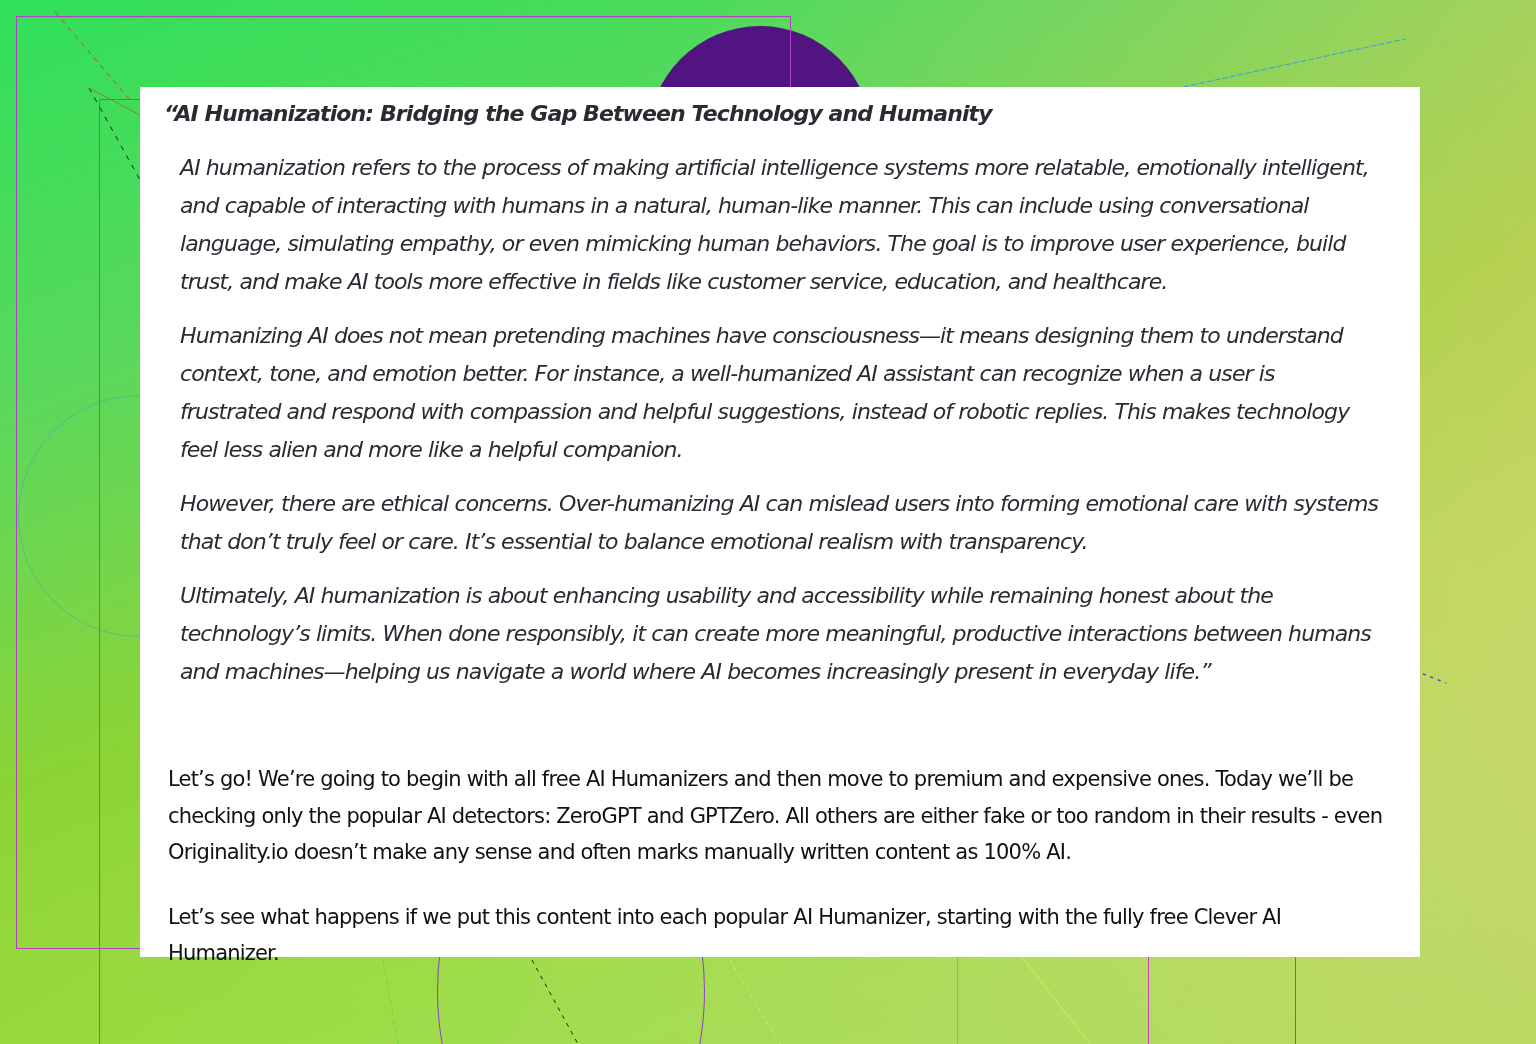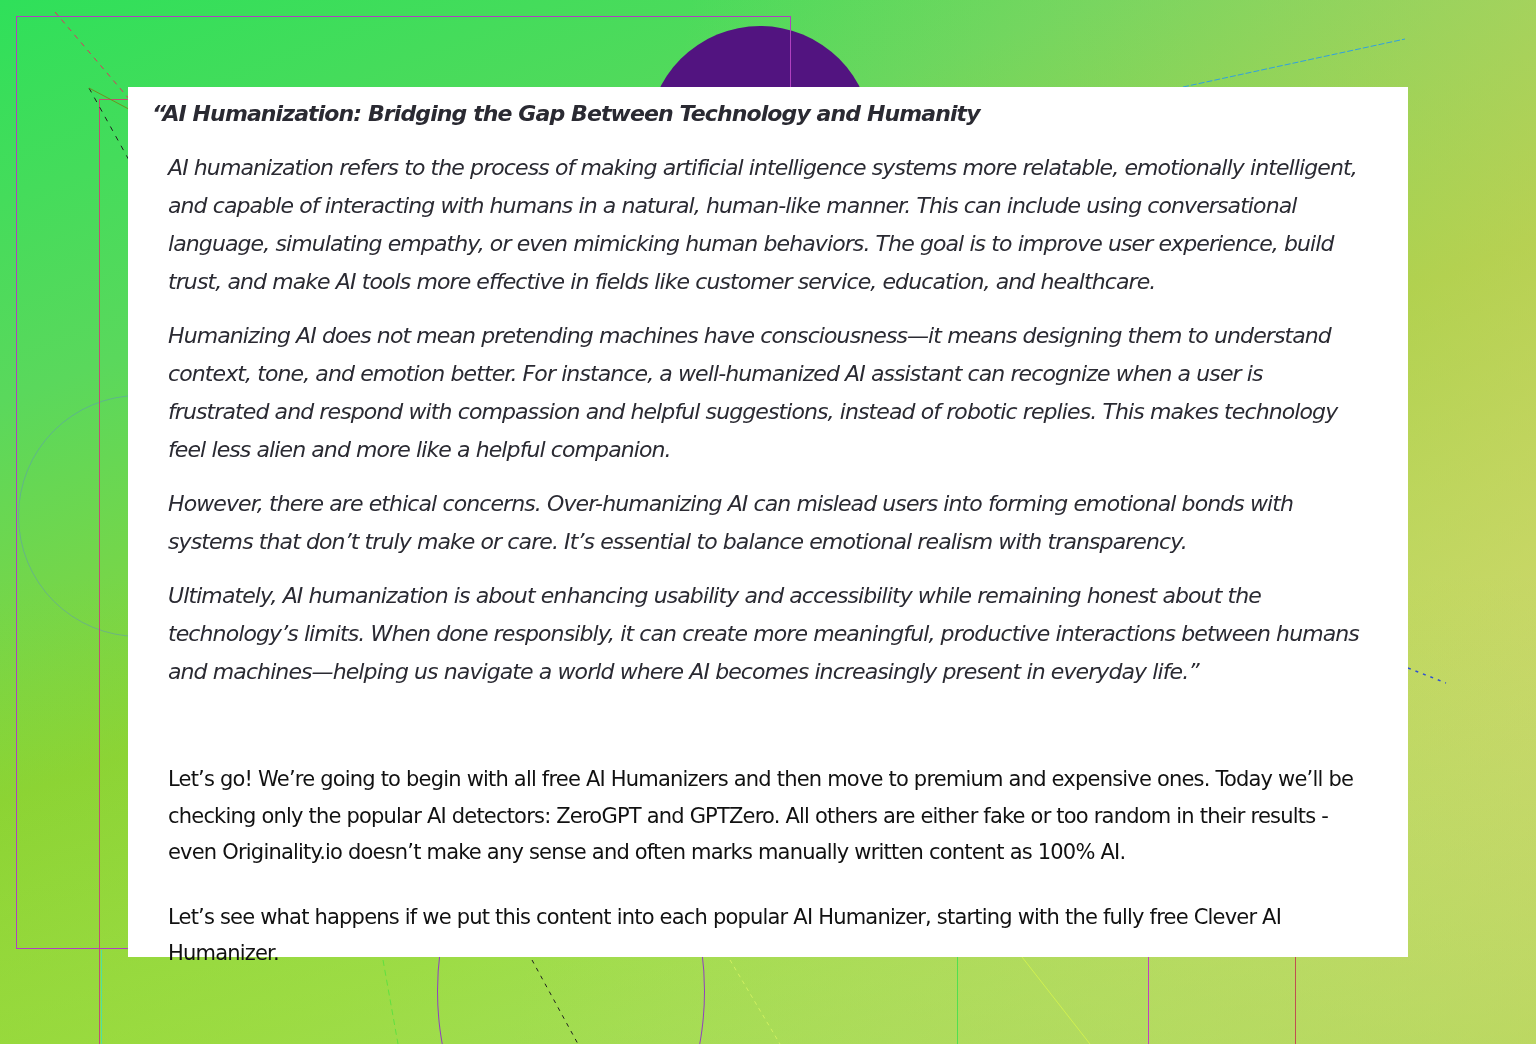--- a/index.html
+++ b/index.html
@@ -93,21 +93,21 @@
     svg.lines {
       position: absolute;
       left: 0;
       top: 0;
       width: 1536px;
       height: 1044px;
       pointer-events: none;
     }
     .card {
       position: absolute;
-      left: 128px;
+      left: 140px;
       top: 87px;
       width: 1280px;
       height: 870px;
       background: #ffffff;
       box-sizing: border-box;
       padding: 8px 24px 0 24px;
     }
     .quote {
       font-family: "DejaVu Sans", sans-serif;
       font-style: italic;
@@ -125,21 +125,21 @@
       margin: 16px;
     }
     .body-text {
       font-family: "DejaVu Sans", sans-serif;
       font-size: 21px;
       line-height: 36.5px;
       color: #111111;
       letter-spacing: -0.8px;
     }
     .body-text p {
-      margin: 16px;
+      margin: 4px;
     }
     .para1 {
       margin-top: 70px !important;
     }
     .para2 {
       margin-top: 28px !important;
     }
   </style>
 </head>
 <body>
@@ -166,20 +166,20 @@
   <line x1="383" y1="960" x2="398" y2="1044" stroke="#60e040" stroke-width="1" stroke-dasharray="6,4"></line>
   <line x1="1022" y1="957" x2="1090" y2="1044" stroke="#d0f050" stroke-width="1"></line>
   <line x1="730" y1="960" x2="780" y2="1044" stroke="#d0f060" stroke-width="1" stroke-dasharray="4,4"></line>
 </svg>
 
 <div class="card">
   <div class="quote">
     <span class="title">“AI Humanization: Bridging the Gap Between Technology and Humanity</span>
     <p>AI humanization refers to the process of making artificial intelligence systems more relatable, emotionally intelligent, and capable of interacting with humans in a natural, human-like manner. This can include using conversational language, simulating empathy, or even mimicking human behaviors. The goal is to improve user experience, build trust, and make AI tools more effective in fields like customer service, education, and healthcare.</p>
     <p>Humanizing AI does not mean pretending machines have consciousness—it means designing them to understand context, tone, and emotion better. For instance, a well-humanized AI assistant can recognize when a user is frustrated and respond with compassion and helpful suggestions, instead of robotic replies. This makes technology feel less alien and more like a helpful companion.</p>
-    <p>However, there are ethical concerns. Over-humanizing AI can mislead users into forming emotional bonds with systems that don’t truly make or care. It’s essential to balance emotional realism with transparency.</p>
+    <p>However, there are ethical concerns. Over-humanizing AI can mislead users into forming emotional care with systems that don’t truly feel or care. It’s essential to balance emotional realism with transparency.</p>
     <p>Ultimately, AI humanization is about enhancing usability and accessibility while remaining honest about the technology’s limits. When done responsibly, it can create more meaningful, productive interactions between humans and machines—helping us navigate a world where AI becomes increasingly present in everyday life.”</p>
   </div>
   <div class="body-text">
     <p class="para1">Let’s go! We’re going to begin with all free AI Humanizers and then move to premium and expensive ones. Today we’ll be checking only the popular AI detectors: ZeroGPT and GPTZero. All others are either fake or too random in their results - even Originality.io doesn’t make any sense and often marks manually written content as 100% AI.</p>
     <p class="para2">Let’s see what happens if we put this content into each popular AI Humanizer, starting with the fully free Clever AI Humanizer.</p>
   </div>
 </div>
 
 </body></html>

